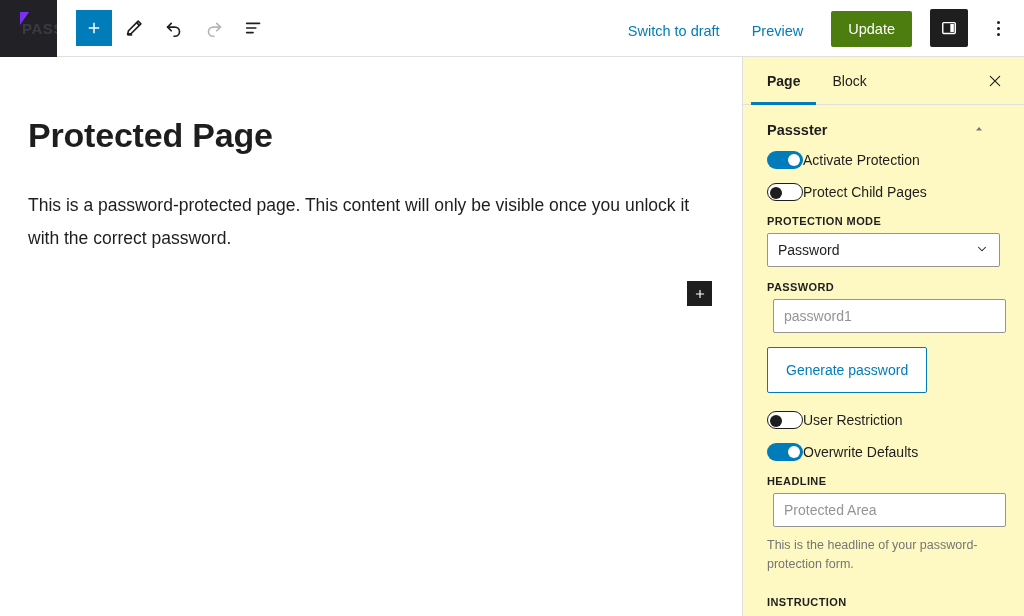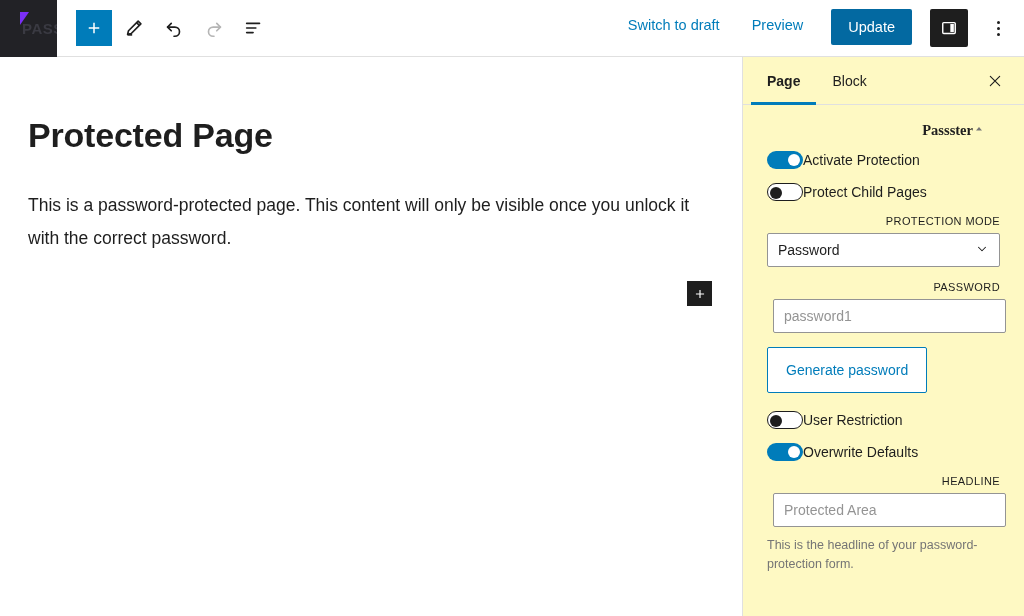--- a/index.html
+++ b/index.html
@@ -39,29 +39,29 @@
     width: 36px; height: 36px; background: #007cba; border: none;
     display: flex; align-items: center; justify-content: center; cursor: pointer;
   }
   .tb-icon-btn {
     width: 36px; height: 36px; background: transparent; border: none;
     display: flex; align-items: center; justify-content: center; cursor: pointer;
   }
   .tb-icon-btn.disabled { cursor: default; }
 
   .tb-right {
-    margin-left: auto; display: flex; align-items: flex-start; gap: 8px; padding-right: 8px;
+    margin-left: auto; display: flex; align-items: flex-end; gap: 8px; padding-right: 8px;
   }
   .link-btn {
     background: none; border: none; color: #007cba; font-size: 14.5px;
     font-family: "Liberation Sans", sans-serif; cursor: pointer;
     padding: 8px 12px; white-space: nowrap;
   }
   .update-btn {
-    background: #0369a1; color: #fff; border: none; border-radius: 2px;
+    background: #4d7c0f; color: #fff; border: none; border-radius: 2px;
     font-size: 14.5px; font-family: "Liberation Sans", sans-serif;
     padding: 10px 17px; margin-left: 8px; cursor: pointer;
   }
   .sidebar-toggle {
     width: 38px; height: 38px; background: #1e1e1e; border: none; border-radius: 2px;
     margin-left: 10px; display: flex; align-items: center; justify-content: center;
     cursor: pointer;
   }
   .kebab-btn {
     width: 36px; height: 38px; background: none; border: none; margin-left: 4px;
@@ -109,44 +109,44 @@
     content: ""; position: absolute; left: 0; right: 0; bottom: -1px;
     height: 3px; background: #007cba;
   }
   .sb-close {
     margin-left: auto; margin-right: 10px; width: 38px;
     background: none; border: none; cursor: pointer;
     display: flex; align-items: center; justify-content: center;
   }
 
   .panel-header {
-    display: flex; align-items: center; justify-content: flex-end;
-    padding: 16px 39px 12px 24px; cursor: pointer; font-family: Liberation Serif, serif;
+    display: flex; align-items: center; justify-content: space-between;
+    padding: 16px 39px 12px 24px; cursor: pointer;
   }
   .panel-title { font-size: 14.5px; font-weight: bold; color: #1e1e1e; }
 
   .panel-body { padding: 0 24px 20px 24px; }
 
   .toggle-row { display: flex; align-items: center; margin-bottom: 14px; }
   .toggle {
     width: 36px; height: 18px; border-radius: 9px; position: relative;
     flex: none; cursor: pointer; border: none; padding: 0;
   }
   .toggle.on { background: #007cba; }
   .toggle.off { background: #fff; border: 1px solid #1e1e1e; }
   .toggle .knob {
     position: absolute; top: 3px; width: 12px; height: 12px; border-radius: 50%;
   }
   .toggle.on .knob { right: 3px; background: #fff; }
   .toggle.off .knob { left: 2px; background: #1e1e1e; }
   .toggle-label { font-size: 14px; color: #1e1e1e; }
 
   .field-label {
-    font-size: 11px; font-weight: normal; letter-spacing: .4px;
-    color: #1e1e1e; text-transform: uppercase; margin: 14px 0 6px 0; text-align: right;
+    font-size: 11px; font-weight: bold; letter-spacing: .4px;
+    color: #1e1e1e; text-transform: uppercase; margin: 14px 0 6px 0;
   }
   .select-box, .text-input {
     width: 100%; height: 34px; border: 1px solid #949494; border-radius: 2px;
     background: #fff; font-size: 14px; color: #757575;
     font-family: "Liberation Sans", sans-serif;
     padding: 0 10px; display: flex; align-items: center;
   }
   .select-box { justify-content: space-between; cursor: pointer; color: #1e1e1e; }
   .text-input { color: #949494; margin-left: 6px; }
   .gen-btn {
@@ -304,15 +304,16 @@
           <span class="knob"></span>
         </button>
         <span class="toggle-label">Overwrite Defaults</span>
       </div>
 
       <div class="field-label">HEADLINE</div>
       <div class="text-input">Protected Area</div>
       <div class="help-text">This is the headline of your password-protection form.</div>
 
       <div class="spacer-8"></div>
+      <div class="field-label">INSTRUCTION</div>
     </div>
   </div>
 </div>
 
 </body></html>

